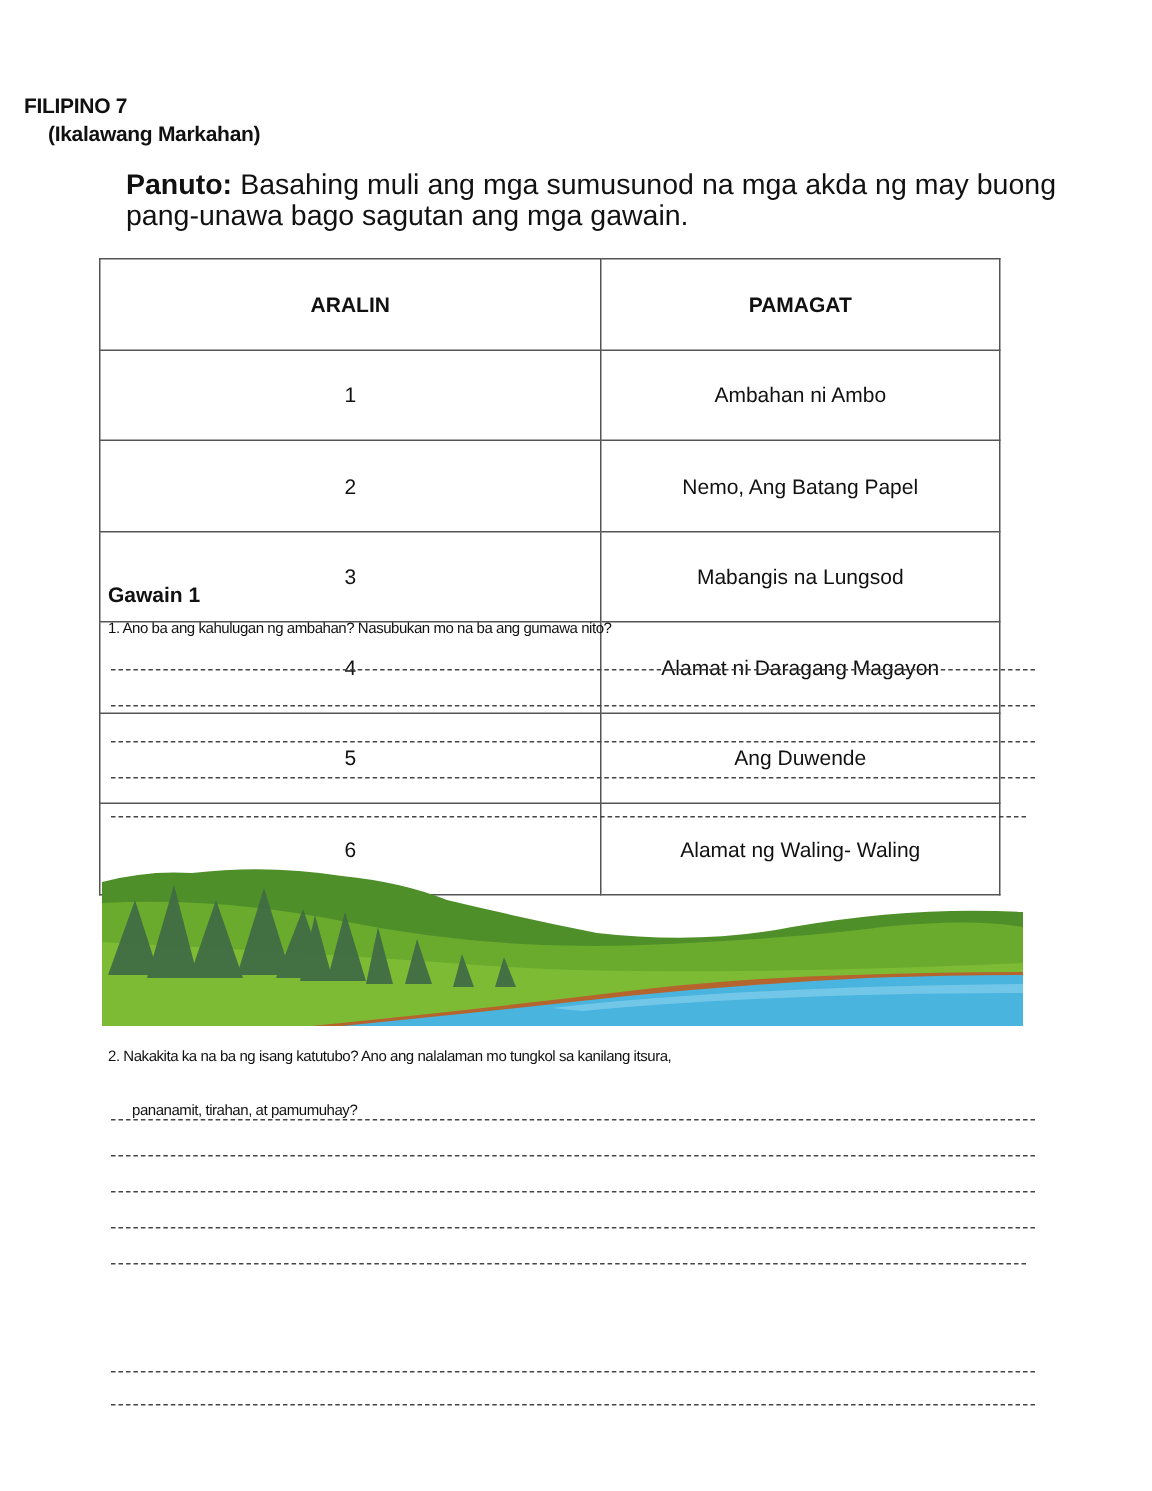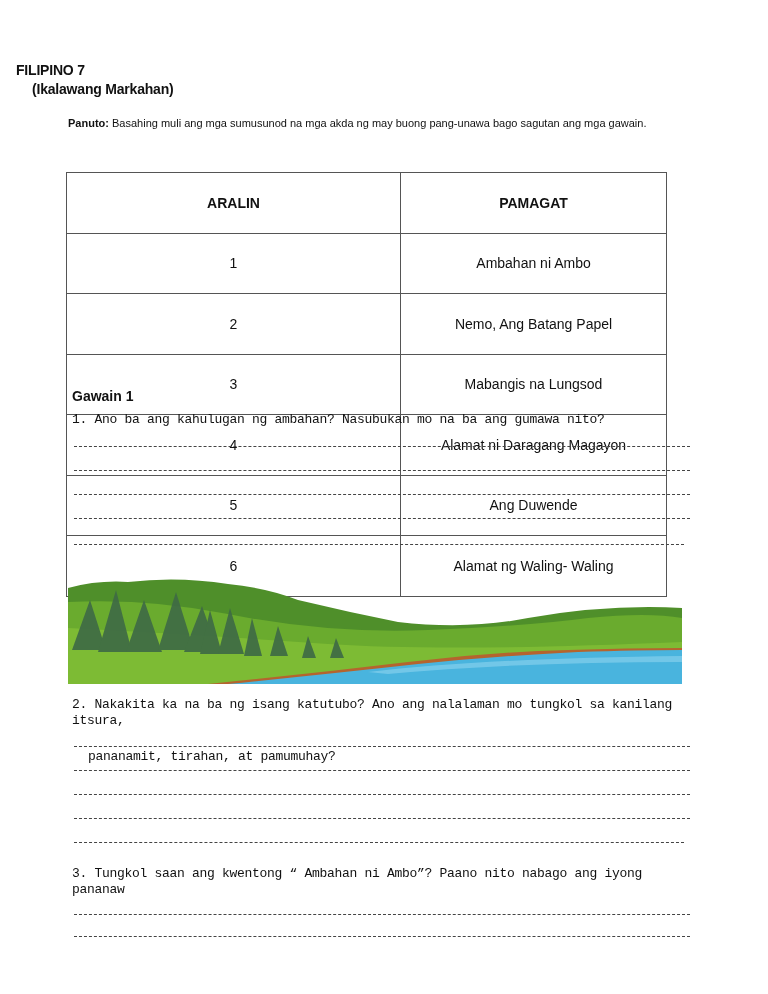--- a/index.html
+++ b/index.html
@@ -1,27 +1,27 @@
 <!DOCTYPE html>
 <html><head>
 <meta charset="utf-8">
 <style>
   html, body { margin: 0; padding: 0; background: #ffffff; }
   body { width: 768px; height: 994px; position: relative; overflow: hidden;
          font-family: "Liberation Sans", sans-serif; color: #111; }
   .abs { position: absolute; }
   .title { left: 16px; width: 768px; text-align: left; font-weight: bold; font-size: 14px; letter-spacing: -0.2px; }
-  .instr { left: 68px; width: 620px; font-size: 11px; line-height: 21px; text-align: justify; text-align-last: left; }
+  .instr { left: 84px; width: 620px; font-size: 19px; line-height: 21px; text-align: justify; text-align-last: left; }
   .instr b { font-weight: bold; }
   table.lessons { position: absolute; left: 66px; top: 172px; width: 601px; border-collapse: collapse; font-size: 14px; }
   table.lessons td, table.lessons th { border: 1px solid #555; height: 25.5px; padding: 17px; text-align: center; }
   table.lessons th { font-weight: bold; }
   table.lessons .c1 { width: 299px; }
   .heading { left: 72px; font-weight: bold; font-size: 14px; }
-  .q { left: 72px; width: 620px; font-size: 13px; line-height: 16px; letter-spacing: -0.3px; font-family: Liberation Mono, monospace; }
+  .q { left: 72px; width: 620px; font-size: 10px; line-height: 16px; letter-spacing: -0.3px; }
   .q .cont { padding-left: 16px; display: block; margin-top: 20px; }
   .line { left: 74px; height: 0; border-top: 1.5px dashed #444; }
   .scene { left: 68px; top: 578px; width: 614px; height: 106px; }
 </style>
 </head>
 <body>
 
 <div class="abs title" style="top:62px;">FILIPINO 7</div>
 <div class="abs title" style="top:81px;padding-left:16px;">(Ikalawang Markahan)</div>
 
@@ -91,15 +91,15 @@
   <path d="M300 94 Q420 80 614 78 L614 84 Q450 84 320 96 Z" fill="#8ed3ee" opacity="0.6"></path>
 </svg>
 
 <div class="abs q" style="top:697px;"><span>2. Nakakita ka na ba ng isang katutubo? Ano ang nalalaman mo tungkol sa kanilang itsura,</span><span class="cont">pananamit, tirahan, at pamumuhay?</span></div>
 <div class="abs line" style="top:746px; width:616px;"></div>
 <div class="abs line" style="top:770px; width:616px;"></div>
 <div class="abs line" style="top:794px; width:616px;"></div>
 <div class="abs line" style="top:818px; width:616px;"></div>
 <div class="abs line" style="top:842px; width:610px;"></div>
 
-<div class="abs q" style="top:866px;"><span>3. Tungkol saan ang kwentong “ Ambahan ni Ambo”? Paano nito nabago ang iyong pananaw</span></div>
+<div class="abs q" style="top:866px;"></div>
 <div class="abs line" style="top:914px; width:616px;"></div>
 <div class="abs line" style="top:936px; width:616px;"></div>
 
 </body></html>

